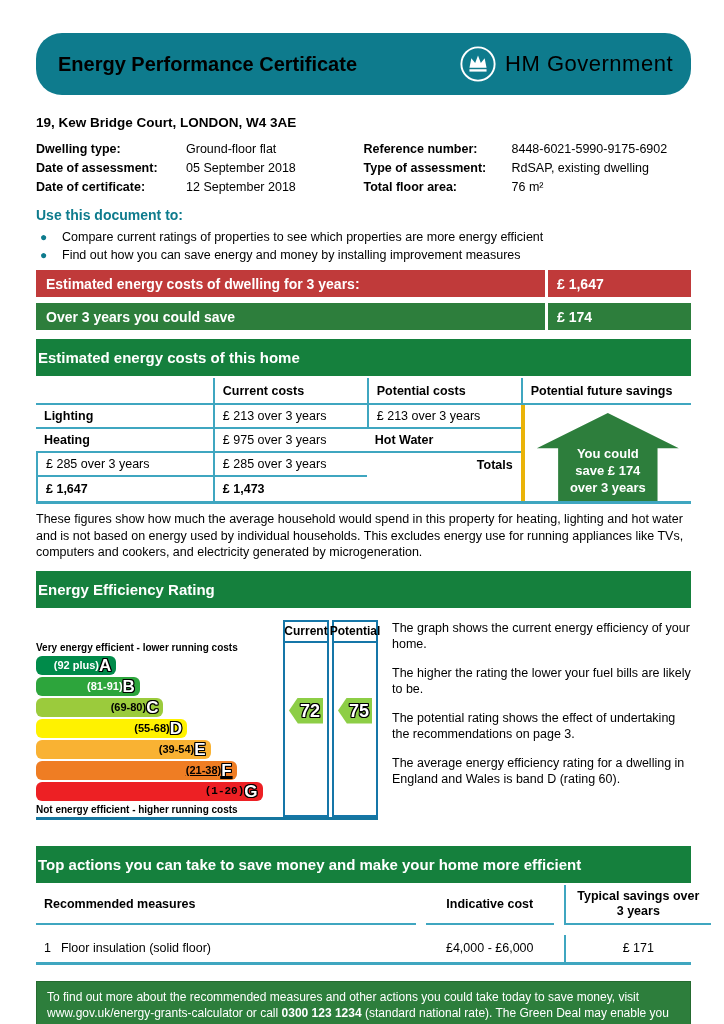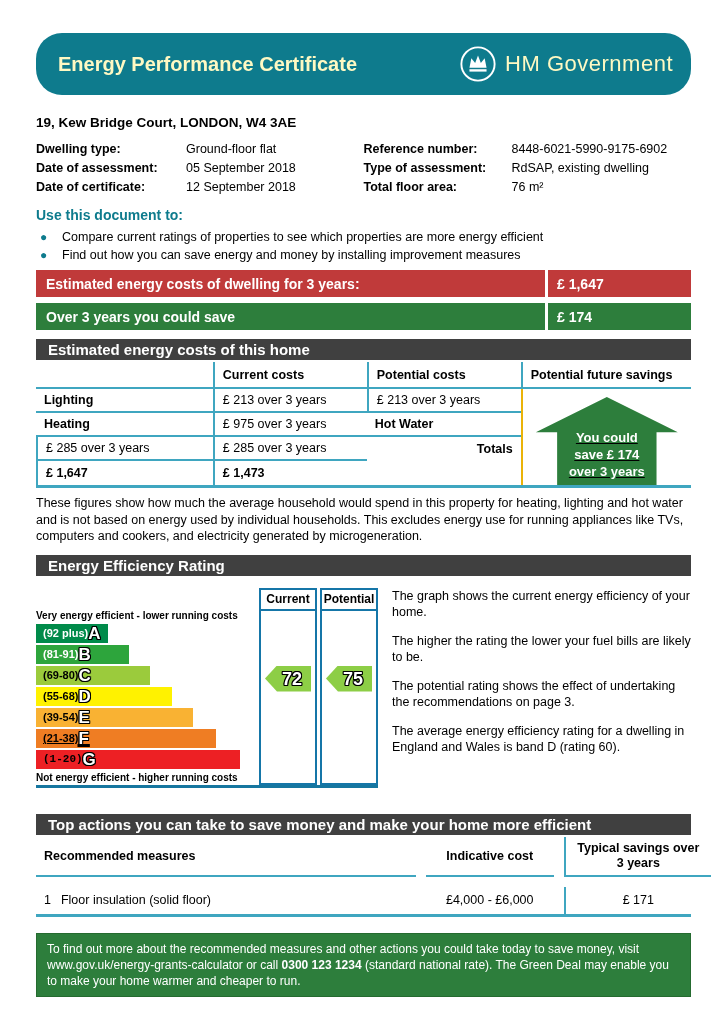--- a/index.html
+++ b/index.html
@@ -5,21 +5,21 @@
   * { margin:0; padding:0; box-sizing:border-box; }
   html,body { background:#fff; }
   body {
     width:724px; min-height:1024px; margin:0 auto;
     font-family:"Liberation Sans", sans-serif; color:#000;
     display:flex; flex-direction:column;
     padding:33px 33px 30px 36px;
   }
   
   .header-banner {
-    background:#0e7b8d; color:#fef9c3; height:62px;
+    background:#0e7b8d; color:#000000; height:62px;
     display:flex; align-items:center; justify-content:space-between;
     padding:0 18px 0 22px; margin-bottom:20px;border-radius:26px;
   }
   .cert-title { font-size:20px; font-weight:bold; }
   .gov-logo { display:flex; align-items:center; gap:8px; }
   .gov-logo svg { display:block; }
   .gov-logo-text { font-size:22px; font-weight:400; letter-spacing:0.5px; }
   
   .address { font-size:13.5px; font-weight:bold; margin-bottom:10px; }
   .details { display:flex; font-size:12.5px; line-height:19px; margin-bottom:8px; }
@@ -32,62 +32,62 @@
   .bullet-row { display:flex; font-size:12.5px; line-height:18px; padding-left:4px; }
   .bullet-dot { color:#0e7b8d; font-size:12px; width:22px; flex:none; }
   
   .cost-banner { display:flex; color:#fff; font-weight:bold; font-size:14px; height:27px; margin-top:6px; }
   .cost-banner .cb-label { flex:1; display:flex; align-items:center; padding-left:10px; }
   .cost-banner .cb-value { width:146px; flex:none; display:flex; align-items:center; padding-left:9px; border-left:3px solid #fff; }
   .cb-red { background:#c03a3a;text-align:center; }
   .cb-green { background:#2d7e3c; }
   
   .section-header {
-    background:#404040; color:#fff; font-weight:bold; font-size:15px;
-    height:21px; display:flex; align-items:center; padding-left:12px;
+    background:#15803d; color:#fff; font-weight:bold; font-size:15px;
+    height:37px; display:flex; align-items:center; padding-left:2px;
   }
   
   .costs-table {
     display:grid; grid-template-columns:27% 23.5% 23.5% 26%;
     grid-template-rows:27px 24px 24px 24px 24px;
     font-size:12.5px; border-bottom:3px solid #3fa6c0; margin-top:2px;
   }
   .ct-cell { display:flex; align-items:center; padding:0 8px; }
   .ct-h { font-weight:bold; border-bottom:2px solid #3fa6c0; }
   .ct-row { border-bottom:2px solid #3fa6c0; }
   .ct-row-last { border-bottom:none; }
   .vb { border-left:2px solid #3fa6c0; }
   .ct-label { font-weight:bold; }
   .ct-totals-label { justify-content:flex-end; font-weight:bold; }
   .ct-totals-val { font-weight:bold; }
-  .ct-savings { grid-row:2/6; grid-column:4; border-left:2px solid #eab308; display:flex; align-items:flex-end; justify-content:center; padding-top:8px;text-decoration:underline; }
+  .ct-savings { grid-row:2/6; grid-column:4; border-left:4px solid #eab308; display:flex; align-items:flex-end; justify-content:center; padding-top:8px; }
   .house-arrow {
     width:142px; height:88px; background:#2d7e3c; position:relative;
     clip-path:polygon(50% 0%, 100% 40%, 85% 40%, 85% 100%, 15% 100%, 15% 40%, 0% 40%);
     display:flex; flex-direction:column; align-items:center; justify-content:flex-end;
     color:#fff; font-weight:bold; font-size:13px; line-height:17px; padding-bottom:5px;
   }
   .footnote { font-size:12.5px; line-height:16.5px; margin:7px 0 10px; }
   
   .rating-wrap { display:flex; margin-top:12px; margin-bottom:26px; }
   .epc-chart { width:342px; flex:none; border-bottom:3px solid #16769f; display:flex; align-items:stretch; }
   .epc-left { flex:1; padding:22px 8px 2px 0; }
   .epc-scale-label { font-size:10px; font-weight:bold; }
   .epc-scale-label.top { margin-bottom:3px; }
   .epc-scale-label.bottom { margin-top:3px; }
   .epc-band {
     height:19px; margin-bottom:2px; display:flex; align-items:center;
-    justify-content:flex-start; padding:0 5px 0 7px;
+    justify-content:flex-end; padding:0 5px 0 7px;border-radius:6px;
   }
   .band-range { font-size:11px; font-weight:bold; }
   .band-letter {
     font-size:17px; font-weight:bold; color:#fff; line-height:1;
     text-shadow:-1px -1px 0 #000, 1px -1px 0 #000, -1px 1px 0 #000, 1px 1px 0 #000, 0 -1px 0 #000, 0 1px 0 #000, -1px 0 0 #000, 1px 0 0 #000;
   }
-  .epc-colbox { width:58px; flex:none; border:2px solid #1576a8; margin-left:3px; position:relative; }
+  .epc-colbox { width:46px; flex:none; border:2px solid #1576a8; margin-left:3px; position:relative; }
   .epc-colhead {
     height:21px; border-bottom:2px solid #1576a8; font-size:12px; font-weight:bold;
     display:flex; align-items:center; justify-content:center;
   }
   .epc-arrow {
     position:absolute; left:4px; right:4px; top:76px; height:26px;
     clip-path:polygon(0 50%, 26% 0, 100% 0, 100% 100%, 26% 100%);
     display:flex; align-items:center; justify-content:center; padding-left:8px;
   }
   .epc-arrow span {

